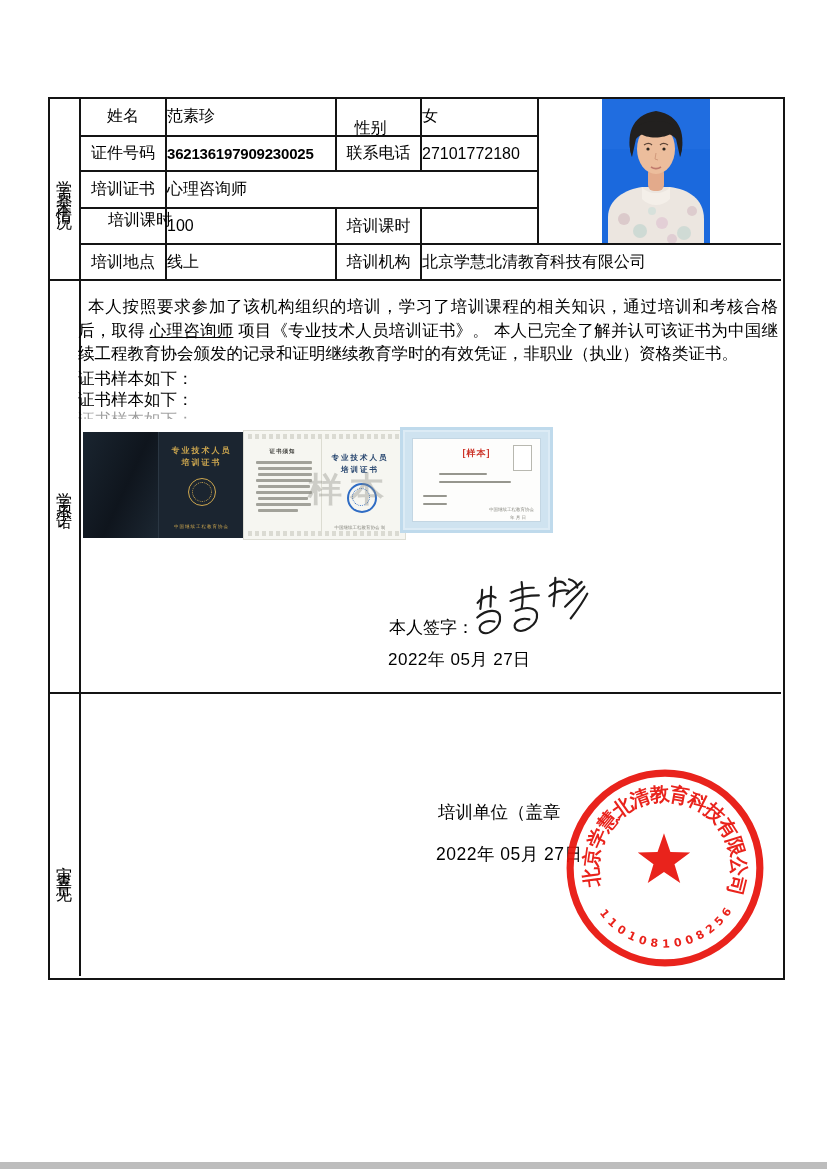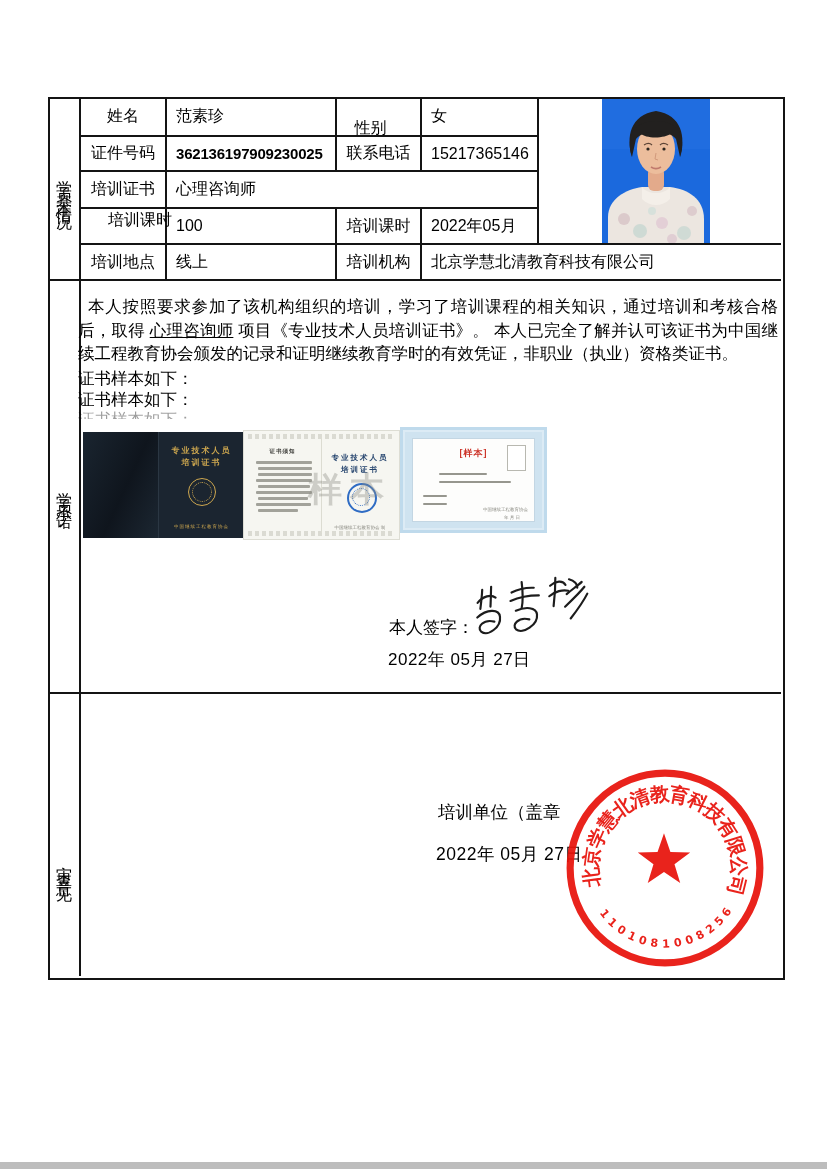--- a/index.html
+++ b/index.html
@@ -10,33 +10,33 @@
   .title{left:0;top:48px;width:100%;text-align:center;white-space:nowrap;}
   .title .course{font-size:31px;font-weight:700;border-bottom:3px solid #000;padding:0 12px 2px 14px;letter-spacing:1px;}
   .title .rest{font-size:26px;font-weight:500;letter-spacing:1px;margin-left:6px;}
   
   .outer{left:48px;top:97px;width:733px;height:879px;border:2px solid #141414;}
   .vl,.hl{background:#141414;}
   .vl{width:2px;}
   .hl{height:2px;}
   
   .lbl{display:flex;align-items:center;justify-content:center;font-size:16px;}
-  .val{display:flex;align-items:center;padding-left:9px;font-size:16px;}
+  .val{display:flex;align-items:center;font-size:16px;}
   .mono-id{font-size:15px;letter-spacing:-0.2px;font-weight:bold;}
   .vwrap{display:flex;align-items:center;justify-content:center;}
   .vlabel{writing-mode:vertical-rl;text-orientation:upright;font-size:16px;letter-spacing:7px;line-height:30px;}
   
   .para1{left:78px;top:295px;width:700px;font-size:16.5px;line-height:23.5px;text-indent:10px;text-align:justify;}
   .caption{left:78px;font-size:16.5px;}
   .ghost{opacity:.38;height:10px;overflow:hidden;}
   .para2{left:78px;top:711px;width:630px;font-size:18px;line-height:28px;text-indent:24px;}
   .siglabel{font-size:17px;}
   .datetext{font-size:17px;letter-spacing:.5px;}
   
-  .cert{overflow:hidden;}
+  .cert{overflow:hidden;padding-left:6px;}
   .cover{background:#151e28;}
   .cover .spine{position:absolute;left:0;top:0;width:75px;height:100%;
      background:linear-gradient(115deg,#1a2530 0%,#0f151d 55%,#1c2732 100%);}
   .cover .front{position:absolute;left:75px;top:0;width:85px;height:100%;background:#1b2530;border-left:1px solid #2b3743;}
   .gold{color:#cda74f;}
   .cover-t{position:absolute;width:100%;text-align:center;font-weight:700;letter-spacing:2px;font-size:8px;}
   .cover-org{position:absolute;width:100%;text-align:center;font-size:4.5px;letter-spacing:1px;}
   .emblem{position:absolute;left:50%;transform:translateX(-50%);border-radius:50%;}
   .booklet{background:#f6f6f1;border:1px solid #ddddd4;}
   .band{position:absolute;left:4px;right:4px;height:5px;opacity:.45;
@@ -92,29 +92,28 @@
   </div>
 
   <div class="abs lbl" style="left:81px;top:97px;width:84px;height:38px;">姓名</div>
   <div class="abs val" style="left:167px;top:97px;width:168px;height:38px;">范素珍</div>
   <div class="abs lbl" style="left:337px;top:109px;width:67px;height:38px;">性别</div>
   <div class="abs val" style="left:422px;top:97px;width:113px;height:38px;">女</div>
 
   <div class="abs lbl" style="left:81px;top:137px;width:84px;height:33px;">证件号码</div>
   <div class="abs val mono-id" style="left:167px;top:137px;width:168px;height:33px;">362136197909230025</div>
   <div class="abs lbl" style="left:337px;top:137px;width:83px;height:33px;">联系电话</div>
-  <div class="abs val" style="left:422px;top:137px;width:113px;height:33px;">15217365146</div>
+  <div class="abs val" style="left:422px;top:137px;width:113px;height:33px;">27101772180</div>
 
   <div class="abs lbl" style="left:81px;top:172px;width:84px;height:35px;">培训证书</div>
   <div class="abs val" style="left:167px;top:172px;width:368px;height:35px;">心理咨询师</div>
 
   <div class="abs lbl" style="left:81px;top:203px;width:84px;height:34px;margin-left:17px;">培训课时</div>
   <div class="abs val" style="left:167px;top:209px;width:168px;height:34px;">100</div>
   <div class="abs lbl" style="left:337px;top:209px;width:83px;height:34px;">培训课时</div>
-  <div class="abs val" style="left:422px;top:209px;width:113px;height:34px;">2022年05月</div>
 
   <div class="abs lbl" style="left:81px;top:245px;width:84px;height:34px;">培训地点</div>
   <div class="abs val" style="left:167px;top:245px;width:168px;height:34px;">线上</div>
   <div class="abs lbl" style="left:337px;top:245px;width:83px;height:34px;">培训机构</div>
   <div class="abs val" style="left:422px;top:245px;width:355px;height:34px;">北京学慧北清教育科技有限公司</div>
 
   <div class="abs" style="left:602px;top:99px;width:108px;height:144px;">
     <svg width="108" height="144" viewBox="0 0 108 144">
       <rect x="0" y="0" width="108" height="144" fill="#1b69dd"></rect>
       <rect x="0" y="0" width="108" height="50" fill="#2a76e6" opacity=".35"></rect>

